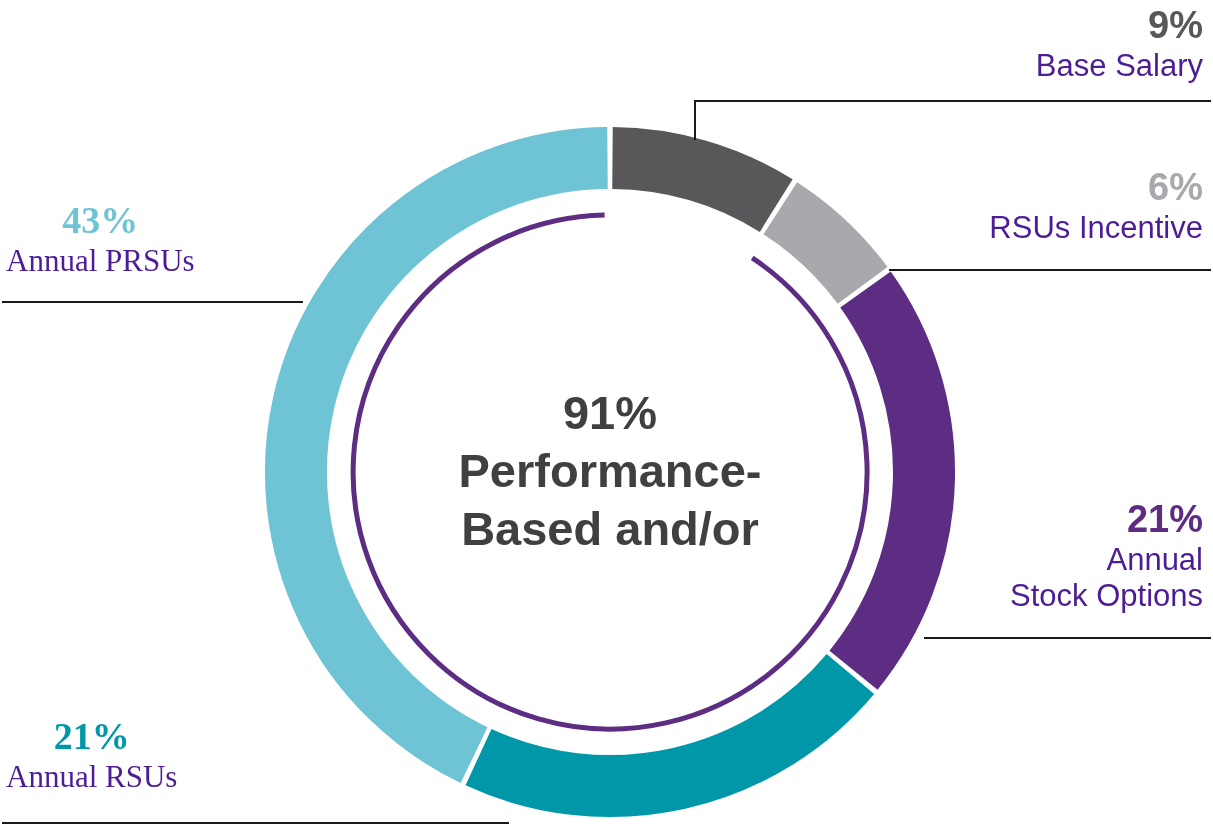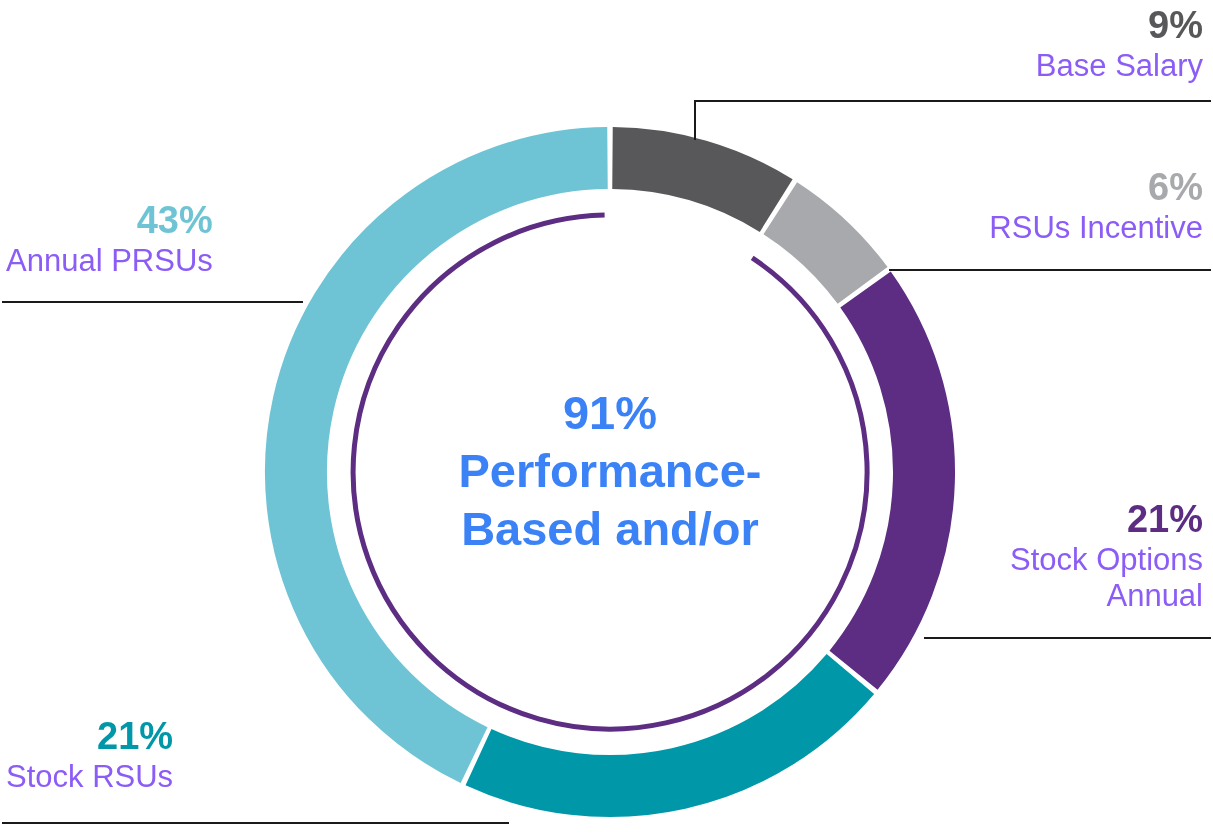--- a/index.html
+++ b/index.html
@@ -1,27 +1,27 @@
 <!DOCTYPE html>
 <html><head>
 <meta charset="utf-8">
 <style>
   html,body{margin:0;padding:0;background:#ffffff;}
   body{font-family:"Liberation Sans","DejaVu Sans",sans-serif;}
   .canvas{position:relative;width:1213px;height:837px;background:#ffffff;overflow:hidden;}
   .canvas svg{position:absolute;left:0;top:0;}
   .label{position:absolute;}
   .label.right{right:10px;text-align:right;}
-  .label.left{left:6px;text-align:right;}
+  .label.left{left:6px;text-align:center;font-family:Liberation Serif, serif;}
   .pct{font-size:38px;font-weight:700;line-height:1.18;}
-  .name{font-size:31px;line-height:1.17;color:#8b5cf6;font-weight:400;}
+  .name{font-size:31px;line-height:1.17;color:#4c1d95;font-weight:400;}
   .center-label{
     position:absolute;left:610px;top:471px;transform:translate(-50%,-50%);
     text-align:center;font-weight:700;font-size:47px;line-height:58px;
-    color:#3b82f6;white-space:nowrap;
+    color:#404040;white-space:nowrap;
   }
 </style>
 </head>
 <body>
 
 <div class="canvas">
 
   <svg width="1213" height="837" viewBox="0 0 1213 837">
     <g id="donut-g">
         <path d="M612.5 158.0A314 314 0 0 1 776.2 205.6" fill="none" stroke="#58585A" stroke-width="62"></path>
@@ -43,32 +43,32 @@
     <div class="name">Base Salary</div>
   </div>
 
   <div class="label right" style="top:165px;">
     <div class="pct" style="color: rgb(167, 169, 172);">6%</div>
     <div class="name">RSUs Incentive</div>
   </div>
 
   <div class="label right" style="top:497px;">
     <div class="pct" style="color: rgb(92, 45, 130);">21%</div>
+    <div class="name">Annual</div>
     <div class="name">Stock Options</div>
-    <div class="name">Annual</div>
   </div>
 
   <div class="label left" style="top:198px;">
     <div class="pct" style="color: rgb(110, 196, 212);">43%</div>
     <div class="name">Annual PRSUs</div>
   </div>
 
   <div class="label left" style="top:714px;">
     <div class="pct" style="color: rgb(0, 151, 169);">21%</div>
-    <div class="name">Stock RSUs</div>
+    <div class="name">Annual RSUs</div>
   </div>
 
   <div class="center-label">
     <div>91%</div>
     <div>Performance-</div>
     <div>Based and/or</div>
   </div>
 
 </div>
 

